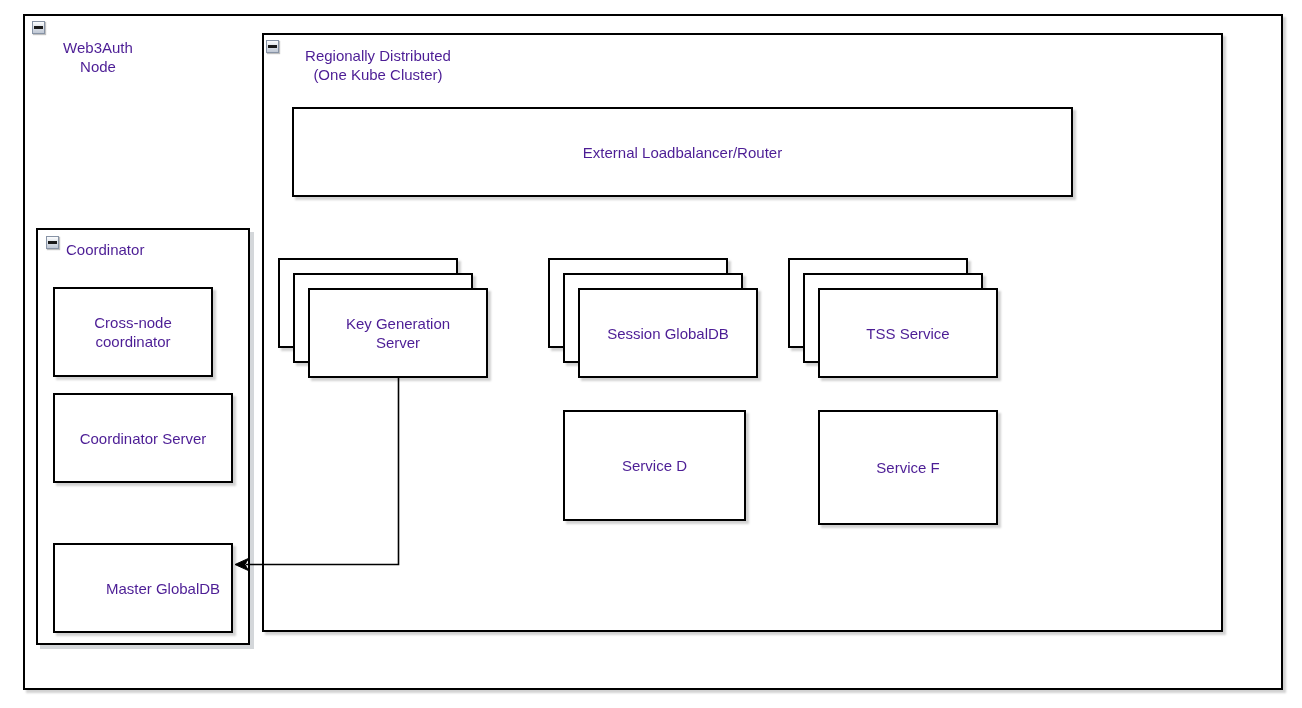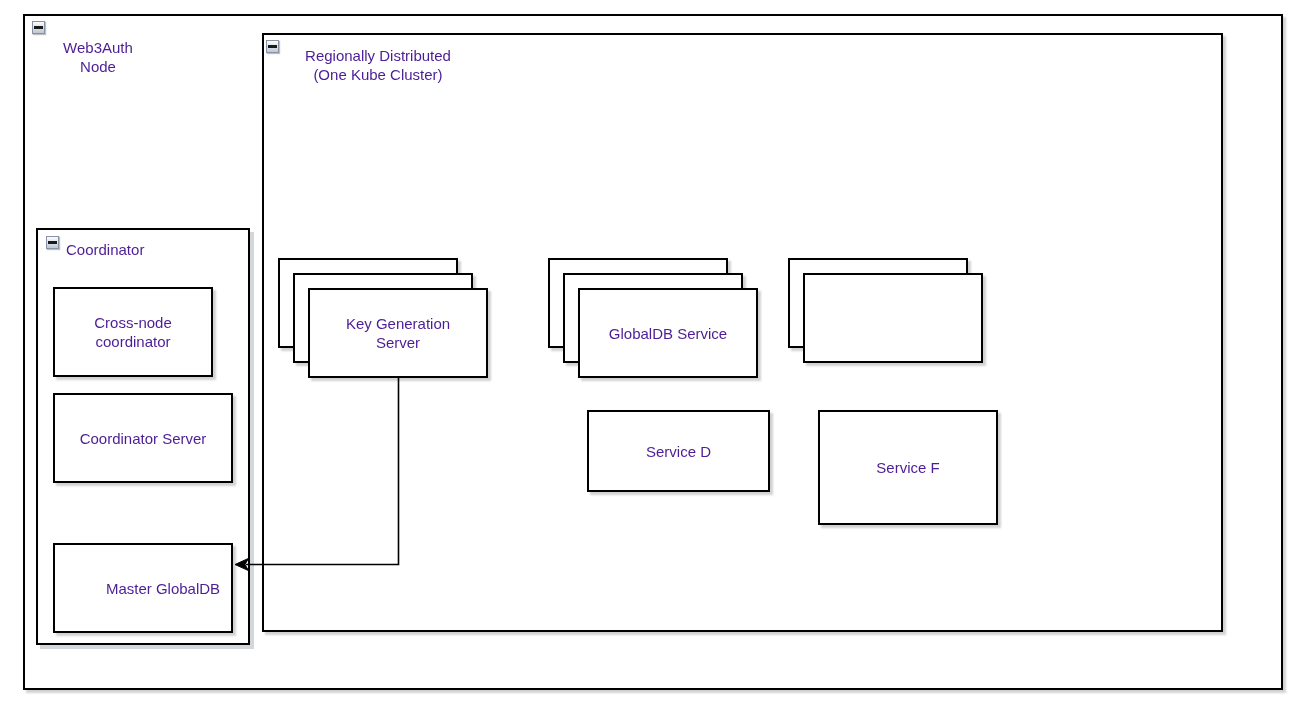--- a/index.html
+++ b/index.html
@@ -93,49 +93,60 @@
 
       <div class="collapse" style="left:2px;top:5px;">
         <div class="minus-bar"></div>
       </div>
 
       <div class="ctr-label" style="left:29px;top:11px;width:170px;">
         <span class="ln">Regionally Distributed</span>
         <span class="ln">(One Kube Cluster)</span>
       </div>
 
+      <div class="shape" style="left:28px;top:72px;width:781px;height:90px;">
+        <div class="lbl">
+          <span class="ln">External Loadbalancer/Router</span>
+        </div>
+      </div>
 
       <div class="stack" style="left:14px;top:223px;">
         <div class="shape s-back"></div>
         <div class="shape s-mid"></div>
         <div class="shape s-front">
           <div class="lbl">
             <span class="ln">Key Generation</span>
             <span class="ln">Server</span>
           </div>
         </div>
       </div>
 
       <div class="stack" style="left:284px;top:223px;">
         <div class="shape s-back"></div>
         <div class="shape s-mid"></div>
         <div class="shape s-front">
           <div class="lbl">
-            <span class="ln">GlobalDB Service</span>
+            <span class="ln">Session GlobalDB</span>
             <span class="ln"></span>
           </div>
         </div>
       </div>
 
       <div class="stack" style="left:524px;top:223px;">
         <div class="shape s-back"></div>
         <div class="shape s-mid"></div>
+        <div class="shape s-front">
+          <div class="lbl">
+            <span class="ln">TSS Service</span>
+            <span class="ln"></span>
+          </div>
+        </div>
       </div>
 
-      <div class="shape" style="left:299px;top:375px;width:183px;height:82px;margin-left:24px;">
+      <div class="shape" style="left:299px;top:375px;width:183px;height:111px;">
         <div class="lbl">
           <span class="ln">Service D</span>
         </div>
       </div>
 
       <div class="shape" style="left:554px;top:375px;width:180px;height:115px;">
         <div class="lbl">
           <span class="ln">Service F</span>
         </div>
       </div>

